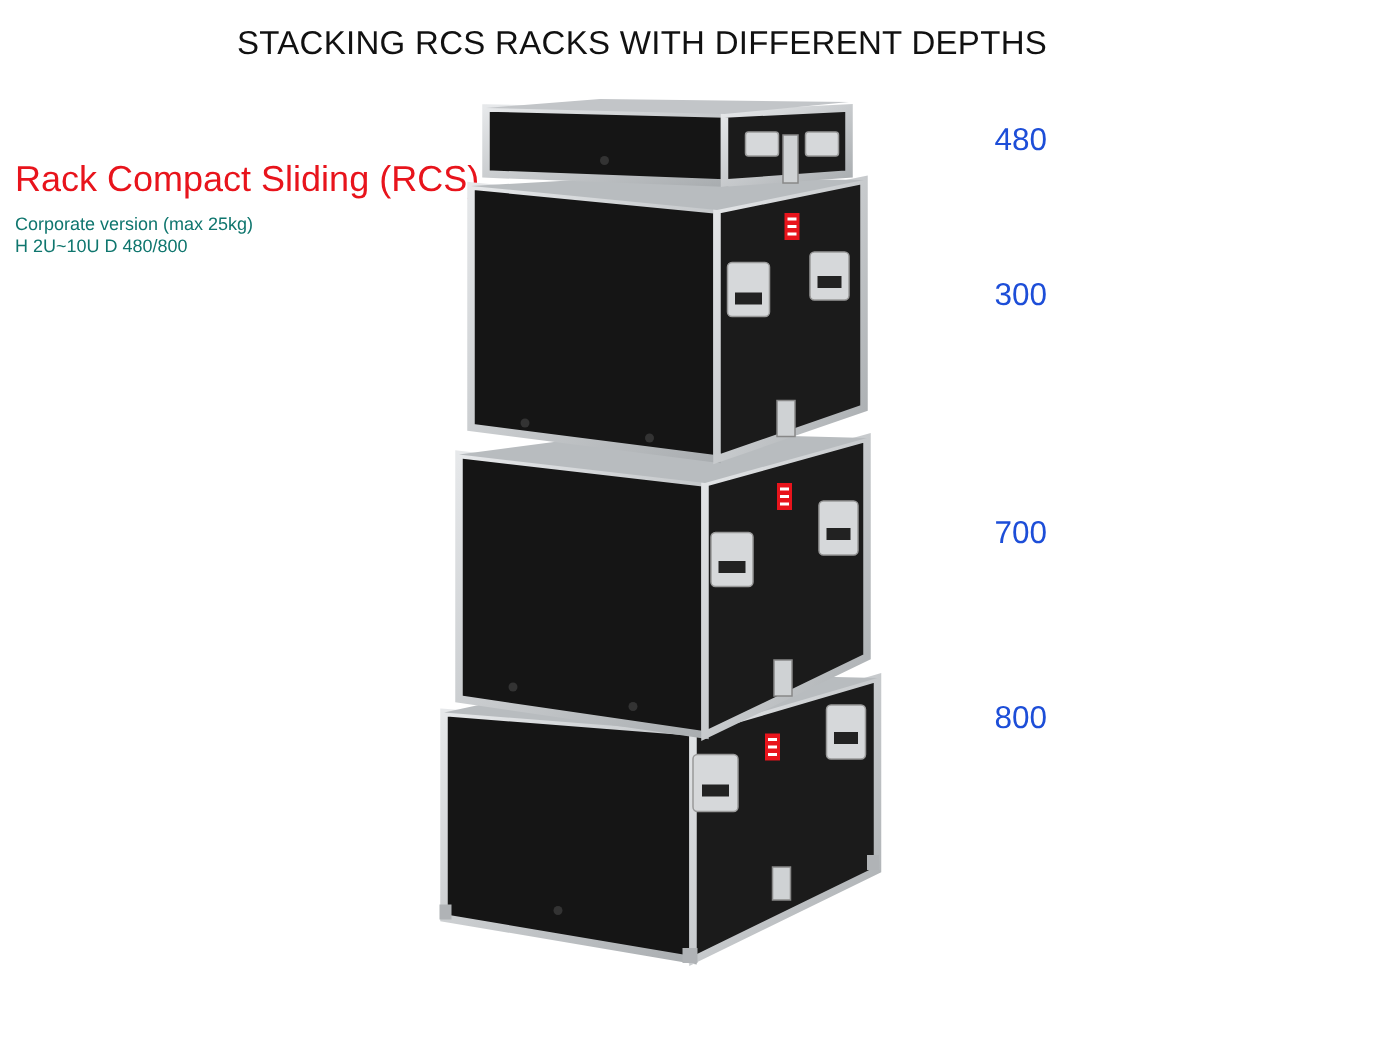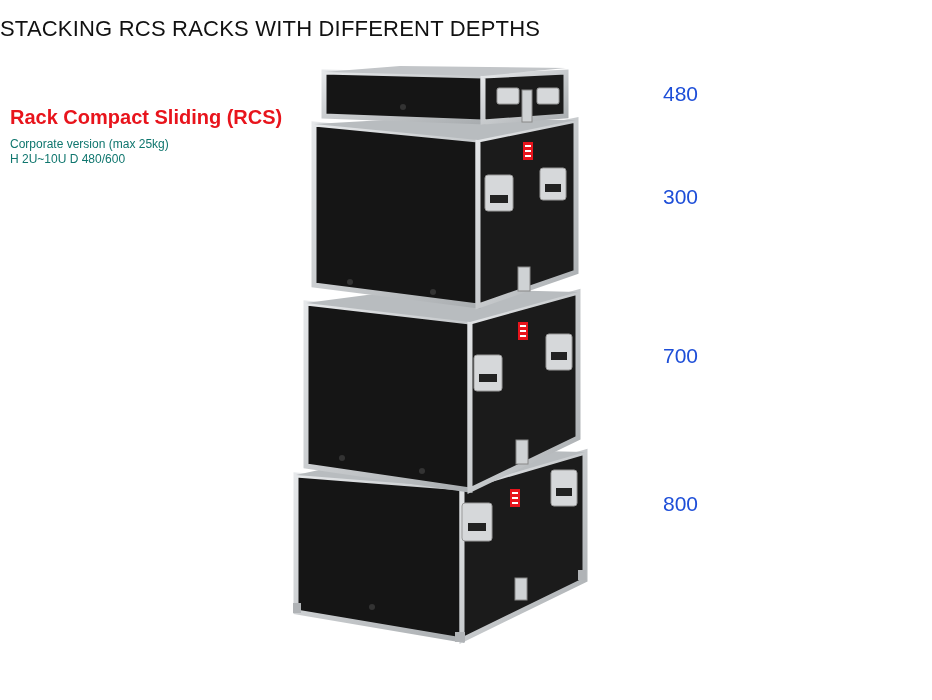--- a/index.html
+++ b/index.html
@@ -1,38 +1,38 @@
 <!DOCTYPE html>
 <html><head>
 <meta charset="utf-8">
 <style>
   html, body { margin: 0; padding: 0; background: #ffffff; }
   body { width: 932px; height: 700px; position: relative; overflow: hidden; font-family: "Liberation Sans", sans-serif; }
-  .title { position: absolute; left: 0; top: 16px; width: 856px; text-align: left; font-size: 22px; color: #111; letter-spacing: 0.2px; }
+  .title { position: absolute; left: 0; top: 16px; width: 856px; text-align: center; font-size: 22px; color: #111; letter-spacing: 0.2px; }
   .info { position: absolute; left: 10px; top: 106px; }
-  .info .product { color: #e8141c; font-size: 20px; font-weight: bold; margin-bottom: 8px; }
+  .info .product { color: #e8141c; font-size: 24px; font-weight: normal; margin-bottom: 8px; }
   .info .line { color: #0f766e; font-size: 12px; line-height: 15px; }
   .depth { position: absolute; left: 615px; font-size: 21px; color: #1d4ed8; margin-left: 48px; }
   svg.stack { position: absolute; left: 0; top: 0; }
 </style>
 </head>
 <body>
 
 <div class="title">STACKING RCS RACKS WITH DIFFERENT DEPTHS</div>
 
 <div class="info">
   <div class="product">Rack Compact Sliding (RCS)</div>
   <div class="line">Corporate version (max 25kg)</div>
-  <div class="line">H 2U~10U  D 480/600</div>
+  <div class="line">H 2U~10U  D 480/800</div>
 </div>
 
 <div class="depth" style="top:82px">480</div>
 <div class="depth" style="top:185px">300</div>
 <div class="depth" style="top:344px">700</div>
-<div class="depth" style="top:492px">800</div>
+<div class="depth" style="top:467px">800</div>
 
 <svg class="stack" width="932" height="700" viewBox="0 0 932 700">
   <defs>
     <linearGradient id="alu" x1="0" y1="0" x2="1" y2="1">
       <stop offset="0" stop-color="#e6e8ea"></stop>
       <stop offset="1" stop-color="#a9adb0"></stop>
     </linearGradient>
   </defs>
 
   <g>

